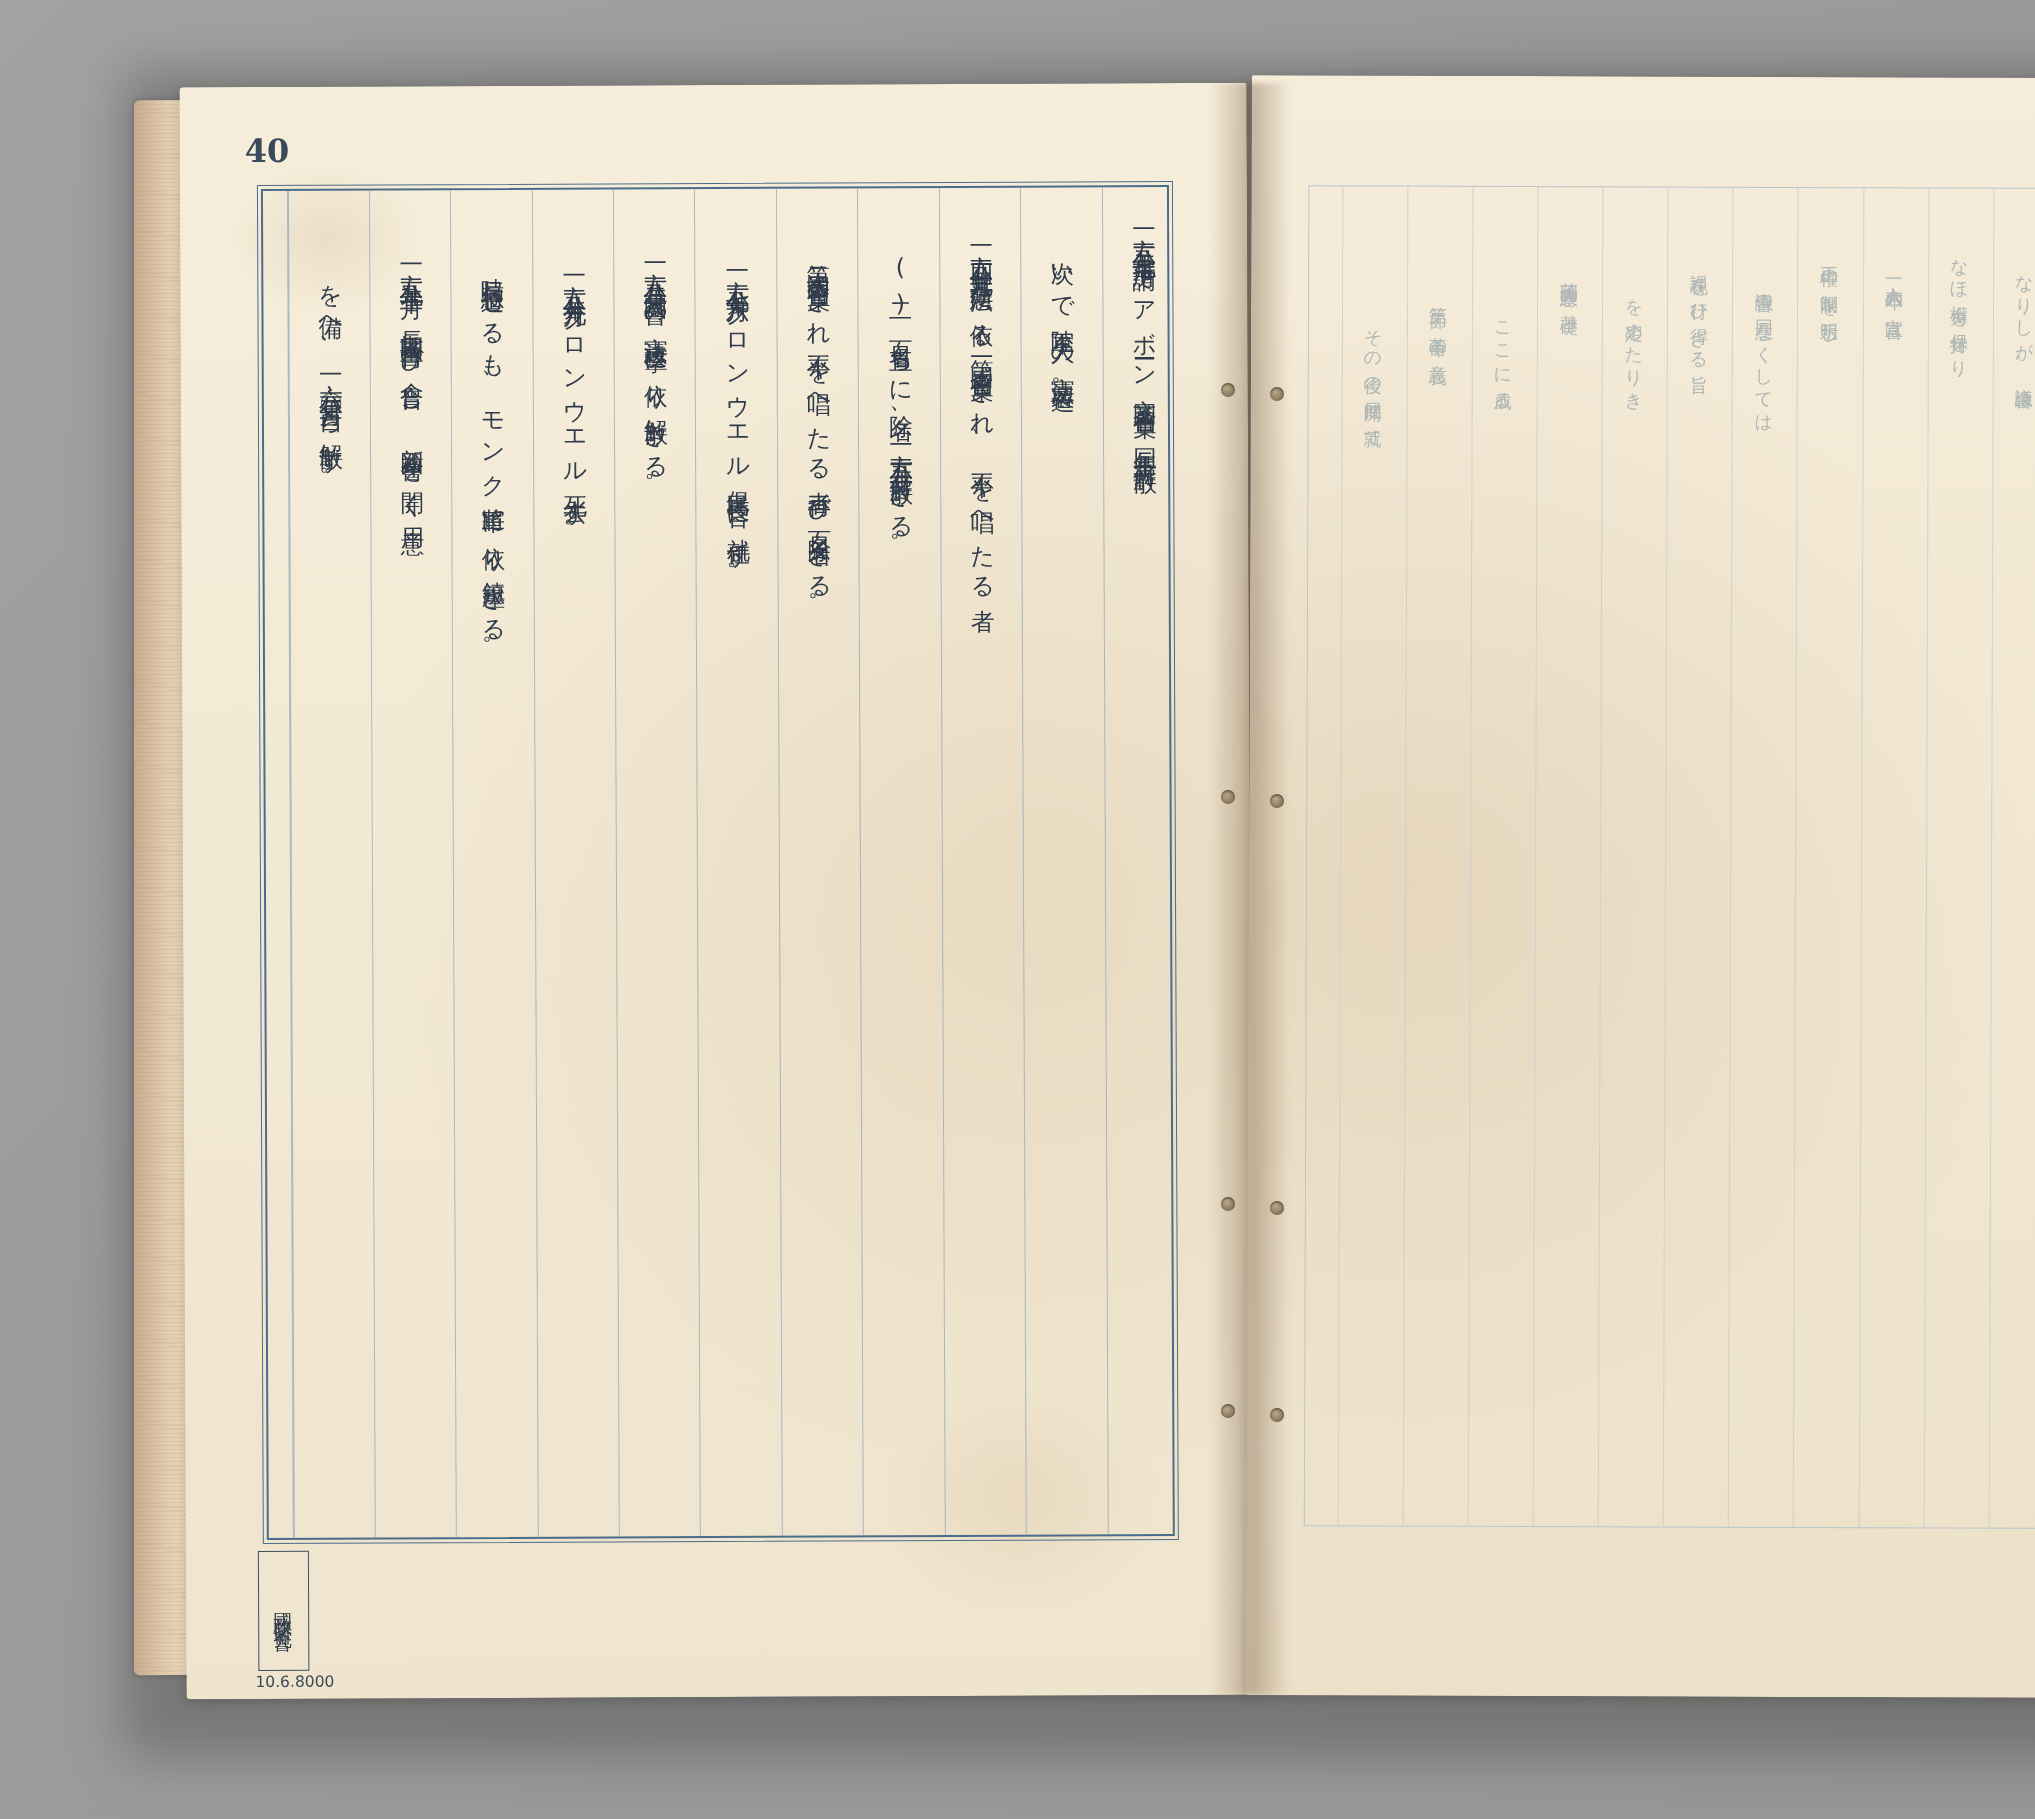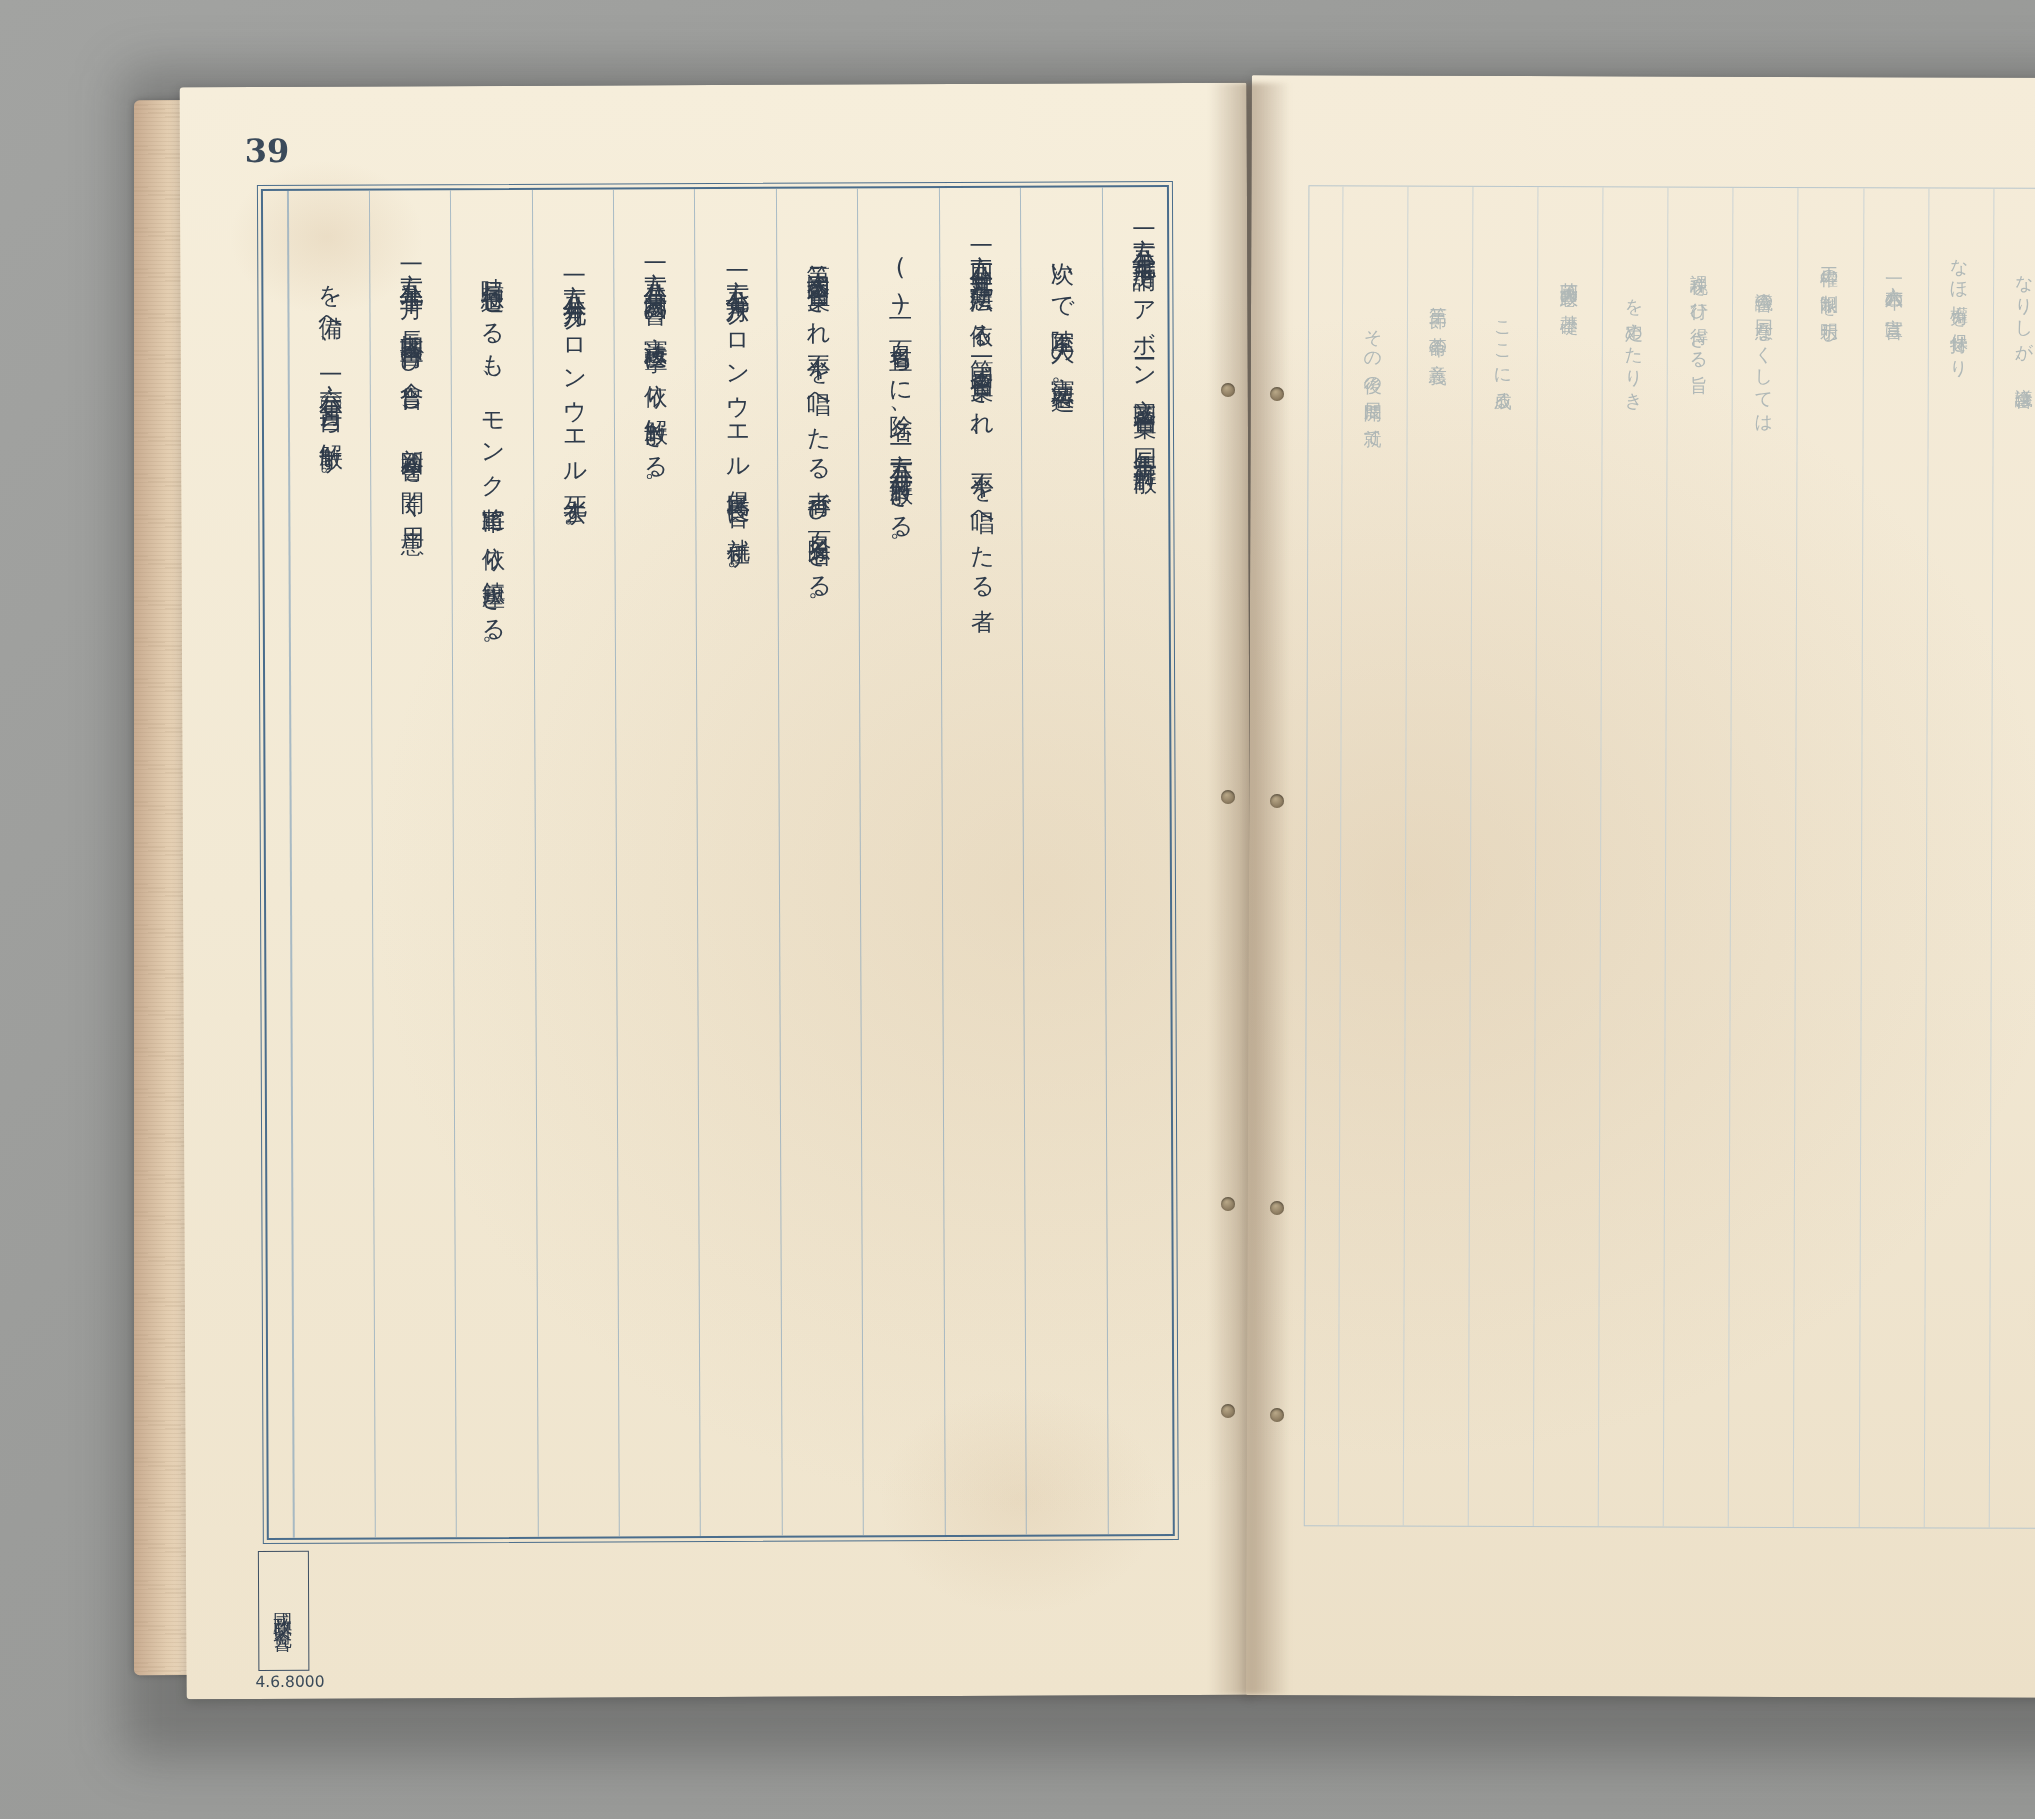--- a/index.html
+++ b/index.html
@@ -225,21 +225,21 @@
 
   <div id="book">
 
     <div class="edge-block edge-left"></div>
 
     <div class="page page-left">
 
       <div class="stain" style="left:49px; top:73px; width:195px; height:155px; background:radial-gradient(ellipse, rgba(198,166,126,0.22) 0%, rgba(255,255,255,0) 70%);"></div>
       <div class="stain" style="left:692px; top:1303px; width:285px; height:228px; background:radial-gradient(ellipse, rgba(198,166,126,0.18) 0%, rgba(255,255,255,0) 70%);"></div>
 
-      <div class="pagenum" style="left:65px; top:45px;">39</div>
+      <div class="pagenum" style="left:65px; top:45px;">40</div>
 
       <div class="frame frame-left">
         <div class="rules">
           <div class="rule" style="left:24.4px;"></div>
           <div class="rule" style="left:106px;"></div>
           <div class="rule" style="left:187px;"></div>
           <div class="rule" style="left:269px;"></div>
           <div class="rule" style="left:350px;"></div>
           <div class="rule" style="left:431px;"></div>
           <div class="rule" style="left:513px;"></div>
@@ -256,21 +256,21 @@
         <div class="vcol ink" style="right:338px; top:57px;">第二次國會召集され不平を唱へたる者再び百名除名さる。</div>
         <div class="vcol ink" style="right:419px; top:69px;">一六五七年六月クロンウエル保民長官に就任す。</div>
         <div class="vcol ink" style="right:501px; top:61px;">一六五八年二月國會の憲法攻撃に依り解散さる。</div>
         <div class="vcol ink" style="right:582px; top:73px;">一六五八年九月クロンウエル死去す。</div>
         <div class="vcol ink" style="right:664px; top:69px;">時局急迫せるも、モンク將軍に依り鎮壓さる。</div>
         <div class="vcol ink" style="right:745px; top:61px;">一六五九年十二月、長期國會再び會合し、新國會を開く用意</div>
         <div class="vcol ink" style="right:826px; top:77px;">を備へ、一六六〇年三月自ら解散す。</div>
       </div>
 
       <div class="stamp">國政研究會</div>
-      <div class="stampcode">4.6.8000</div>
+      <div class="stampcode">10.6.8000</div>
     </div>
 
     <div class="page page-right">
 
       <div class="stain" style="right:49px; top:1058px; width:252px; height:366px; background:radial-gradient(ellipse, rgba(196,160,118,0.26) 0%, rgba(255,255,255,0) 70%);"></div>
 
       <div class="frame frame-right">
         <div class="rules">
           <div class="rule rule-faint" style="left:33px;"></div>
           <div class="rule rule-faint" style="left:98px;"></div>

